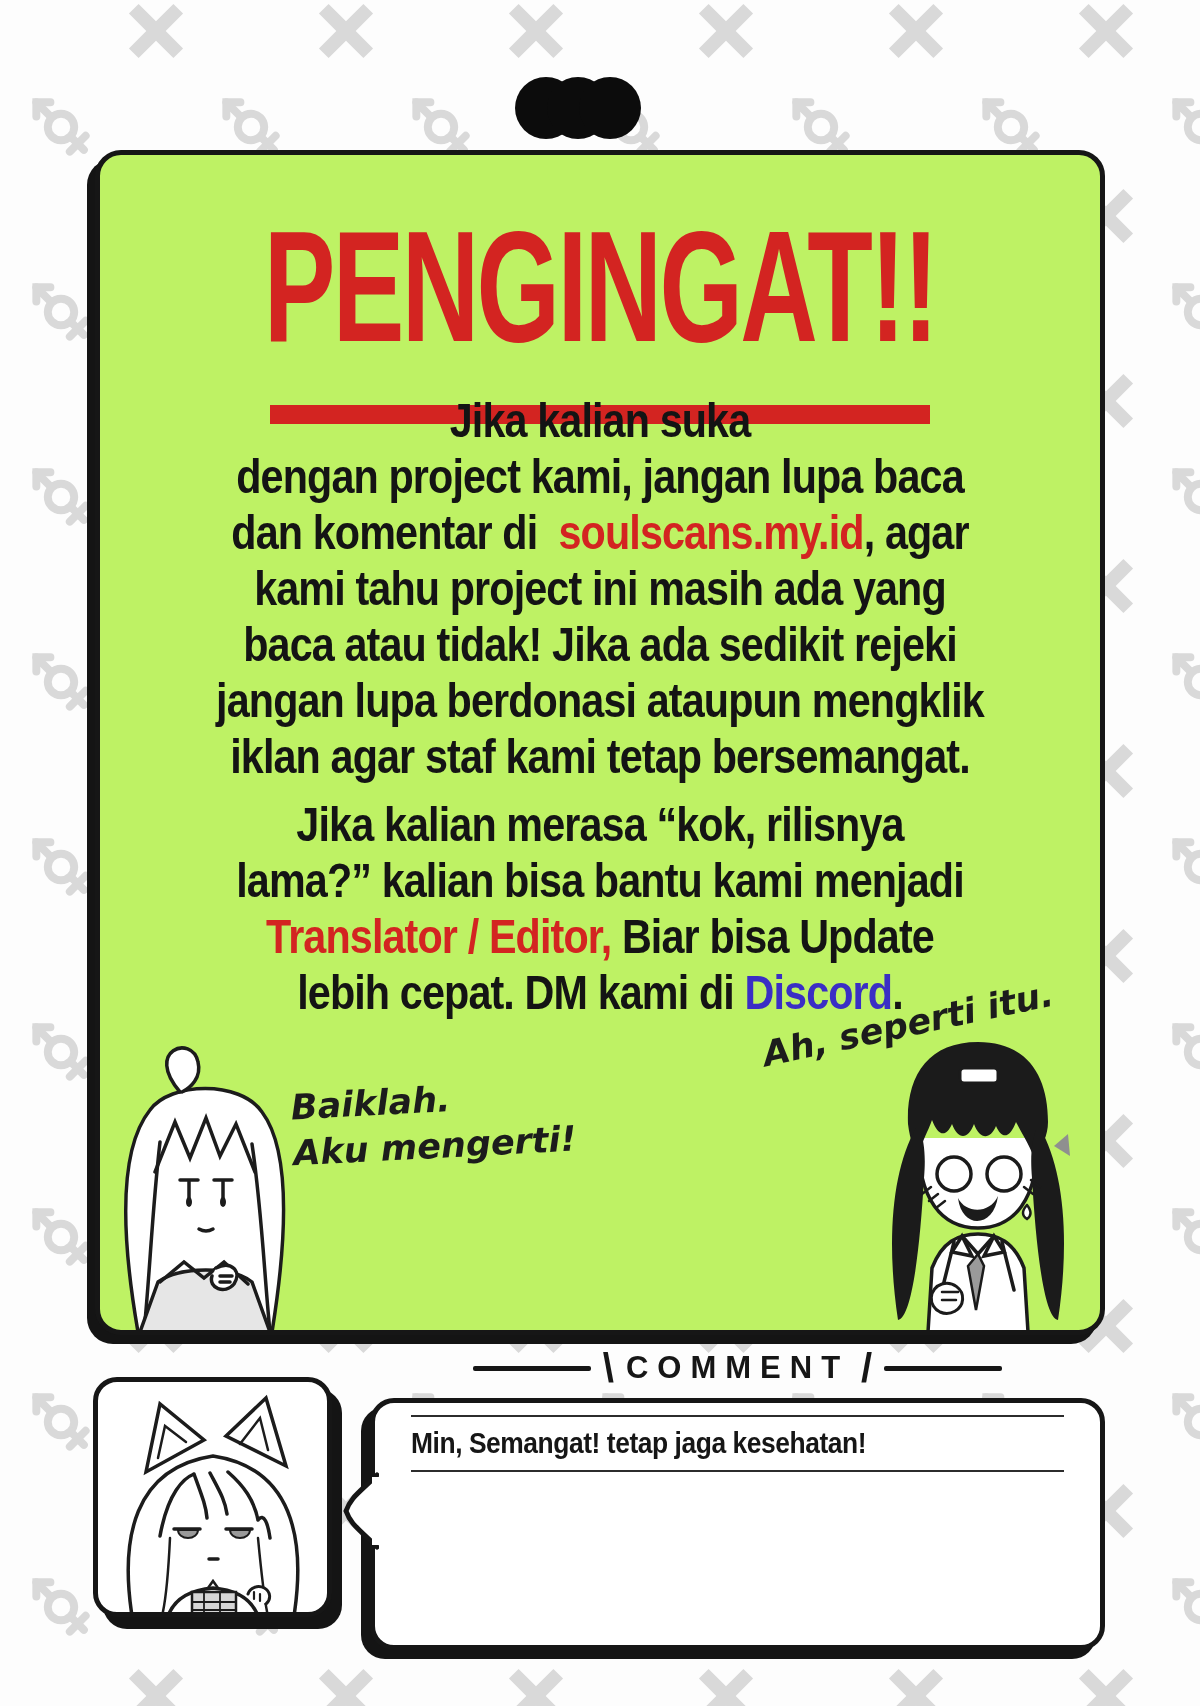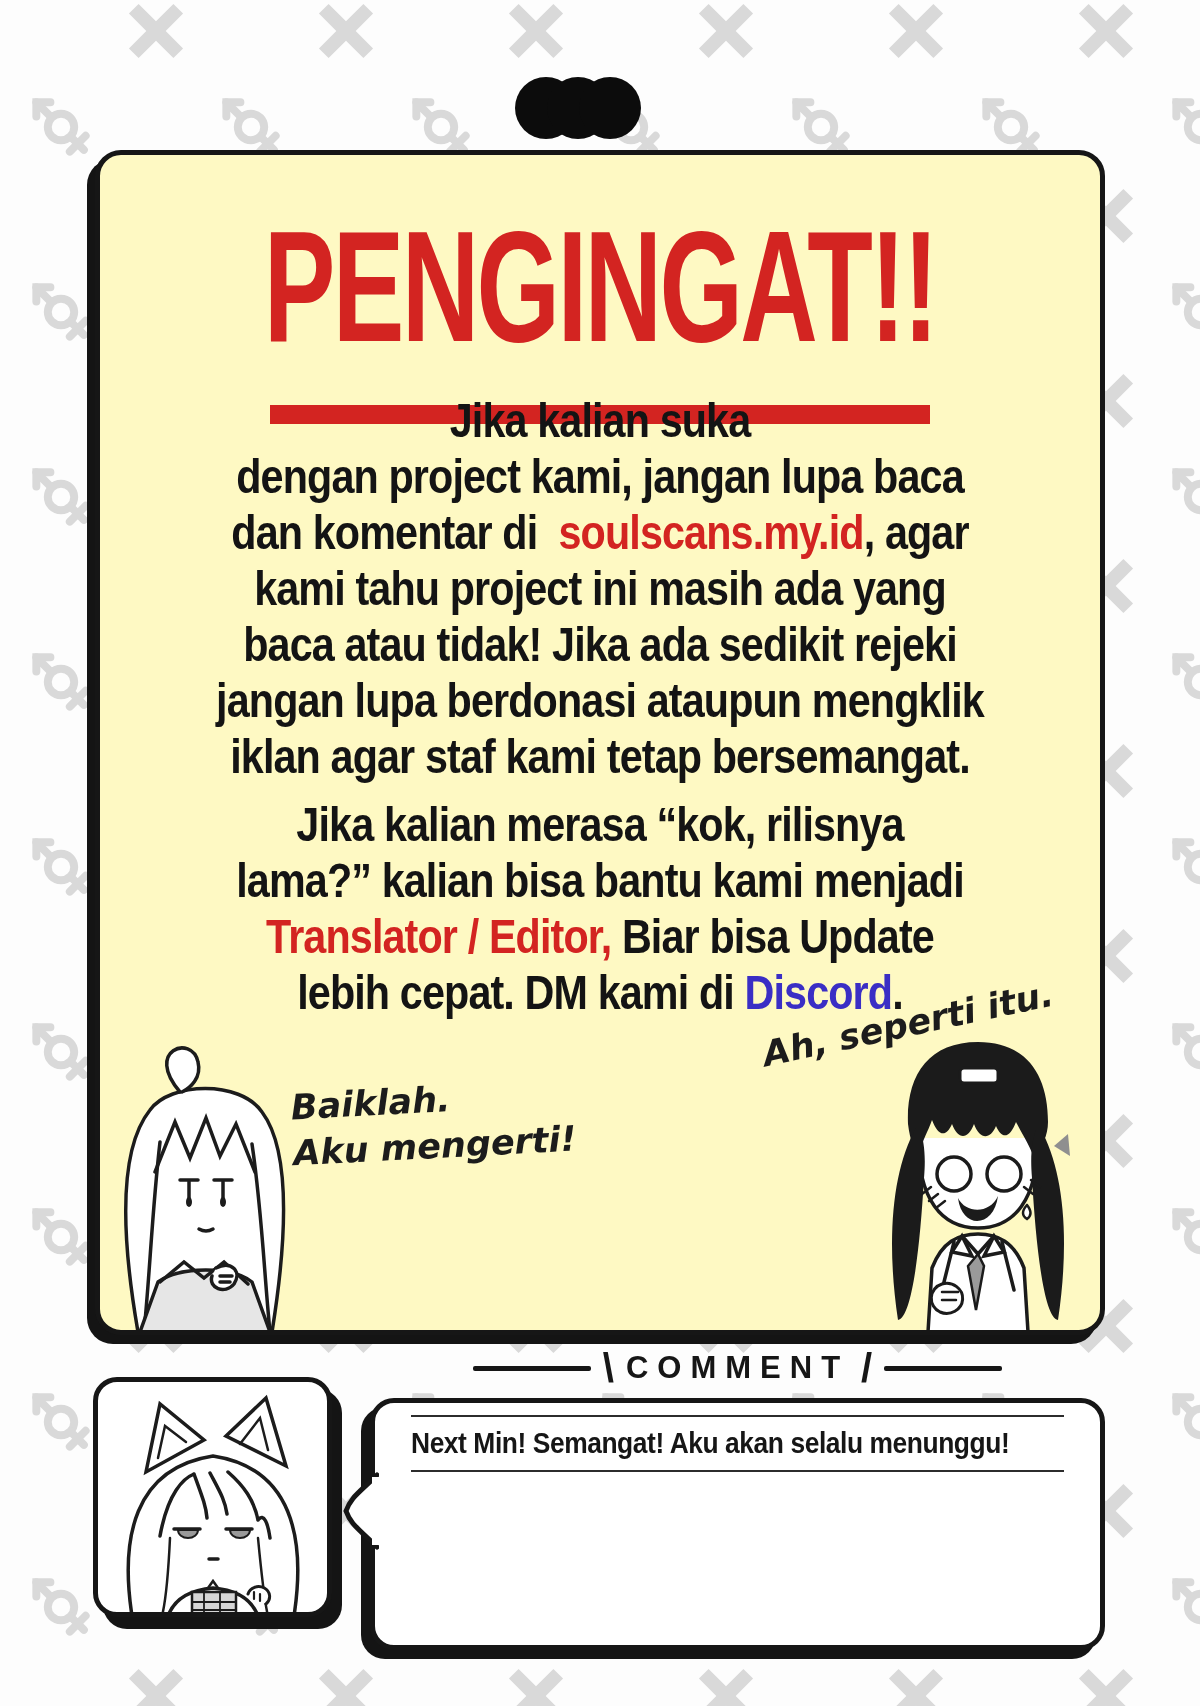--- a/index.html
+++ b/index.html
@@ -5,21 +5,21 @@
   html,body{margin:0;padding:0;background:#ffffff;}
   #page{position:relative;width:1200px;height:1706px;overflow:hidden;
         font-family:"Liberation Sans",sans-serif;background:#fdfdfd;}
   
   #bg-pattern{position:absolute;inset:0;z-index:0;}
   .pat{position:absolute;}
   
   #ellipsis{position:absolute;left:514px;top:76px;width:128px;height:64px;z-index:2;}
   
   #card{position:absolute;left:95px;top:150px;width:1010px;height:1185px;
-        box-sizing:border-box;background:#fef9c3;border:5px solid #161616;
+        box-sizing:border-box;background:#bef264;border:5px solid #161616;
         border-radius:26px;box-shadow:-8px 9px 0 #141414;z-index:1;}
   .card-clip{position:absolute;inset:0;overflow:hidden;border-radius:20px;}
   #card-title{position:absolute;left:0;top:52px;width:100%;text-align:center;
         font-size:158px;font-weight:700;color:#d32421;letter-spacing:-4px;
         transform:scaleX(.68);transform-origin:50% 0;white-space:nowrap;line-height:1;}
   #title-underline{position:absolute;left:170px;top:250px;width:660px;height:19px;
         background:#d32421;}
   .body-par{position:absolute;left:0;width:100%;text-align:center;color:#141414;
         font-size:48px;font-weight:700;line-height:56px;letter-spacing:-1px;
         transform:scaleX(.86);transform-origin:50% 0;}
@@ -893,21 +893,21 @@
     <span class="h-slash">/</span>
     <div class="h-line"></div>
   </div>
 
   <div id="comment-box">
     <svg id="bubble-tail" viewBox="0 0 36 80">
       <path d="M34 4 C16 22 8 26 3 40 C8 54 16 58 34 76" fill="#ffffff" stroke="#161616" stroke-width="5" stroke-linecap="round"></path>
       <rect x="29" y="6" width="7" height="68" fill="#ffffff"></rect>
     </svg>
     <div class="c-row">
-      <div class="c-text">Next Min! Semangat! Aku akan selalu menunggu!</div>
+      <div class="c-text">Min, Semangat! tetap jaga kesehatan!</div>
     </div>
   </div>
 
   <div id="cat-box">
     <svg width="222" height="228" viewBox="0 0 210 228" fill="none" stroke="#1c1c1c" stroke-width="3.5" stroke-linecap="round">
       <path d="M38 84 L52 16 L96 52 Z" fill="#ffffff"></path>
       <path d="M50 70 L57 38 L78 54" stroke-width="2.5"></path>
       <path d="M118 48 L158 10 L178 78 Z" fill="#ffffff"></path>
       <path d="M132 56 L152 30 L160 62" stroke-width="2.5"></path>
       <path d="M24 228 C12 150 26 80 105 68 C184 80 198 150 186 228" fill="#ffffff"></path>

